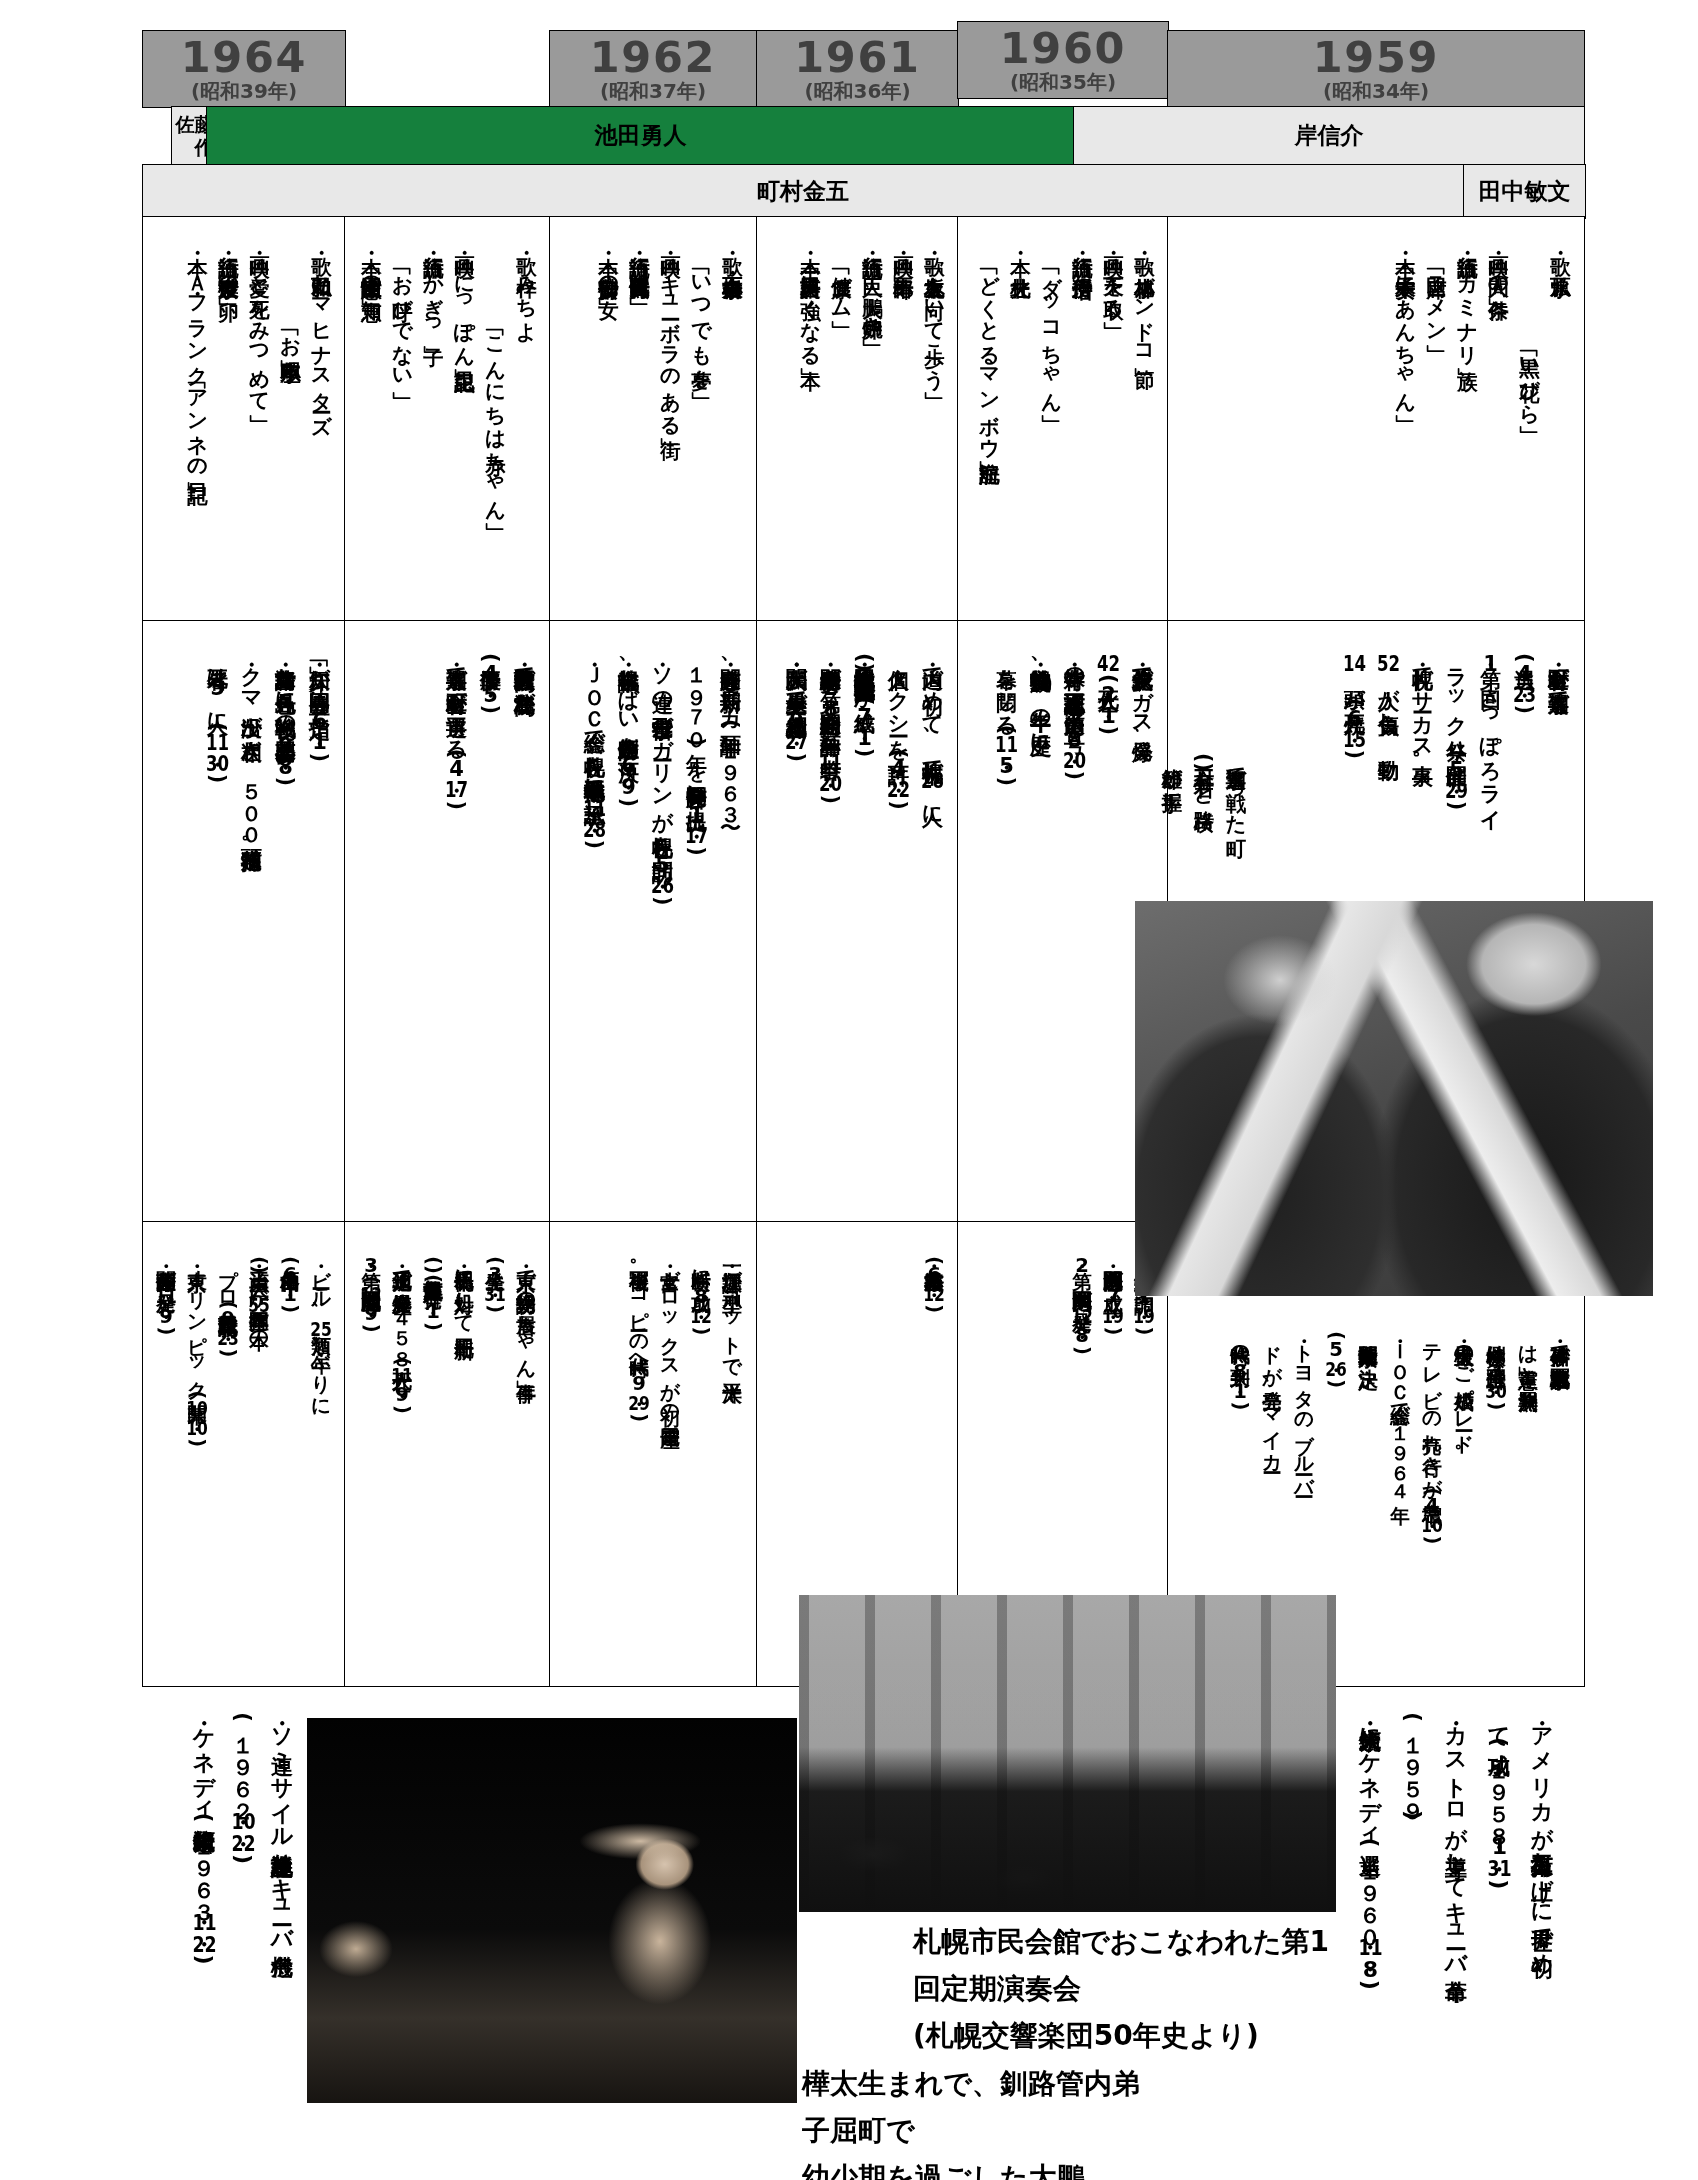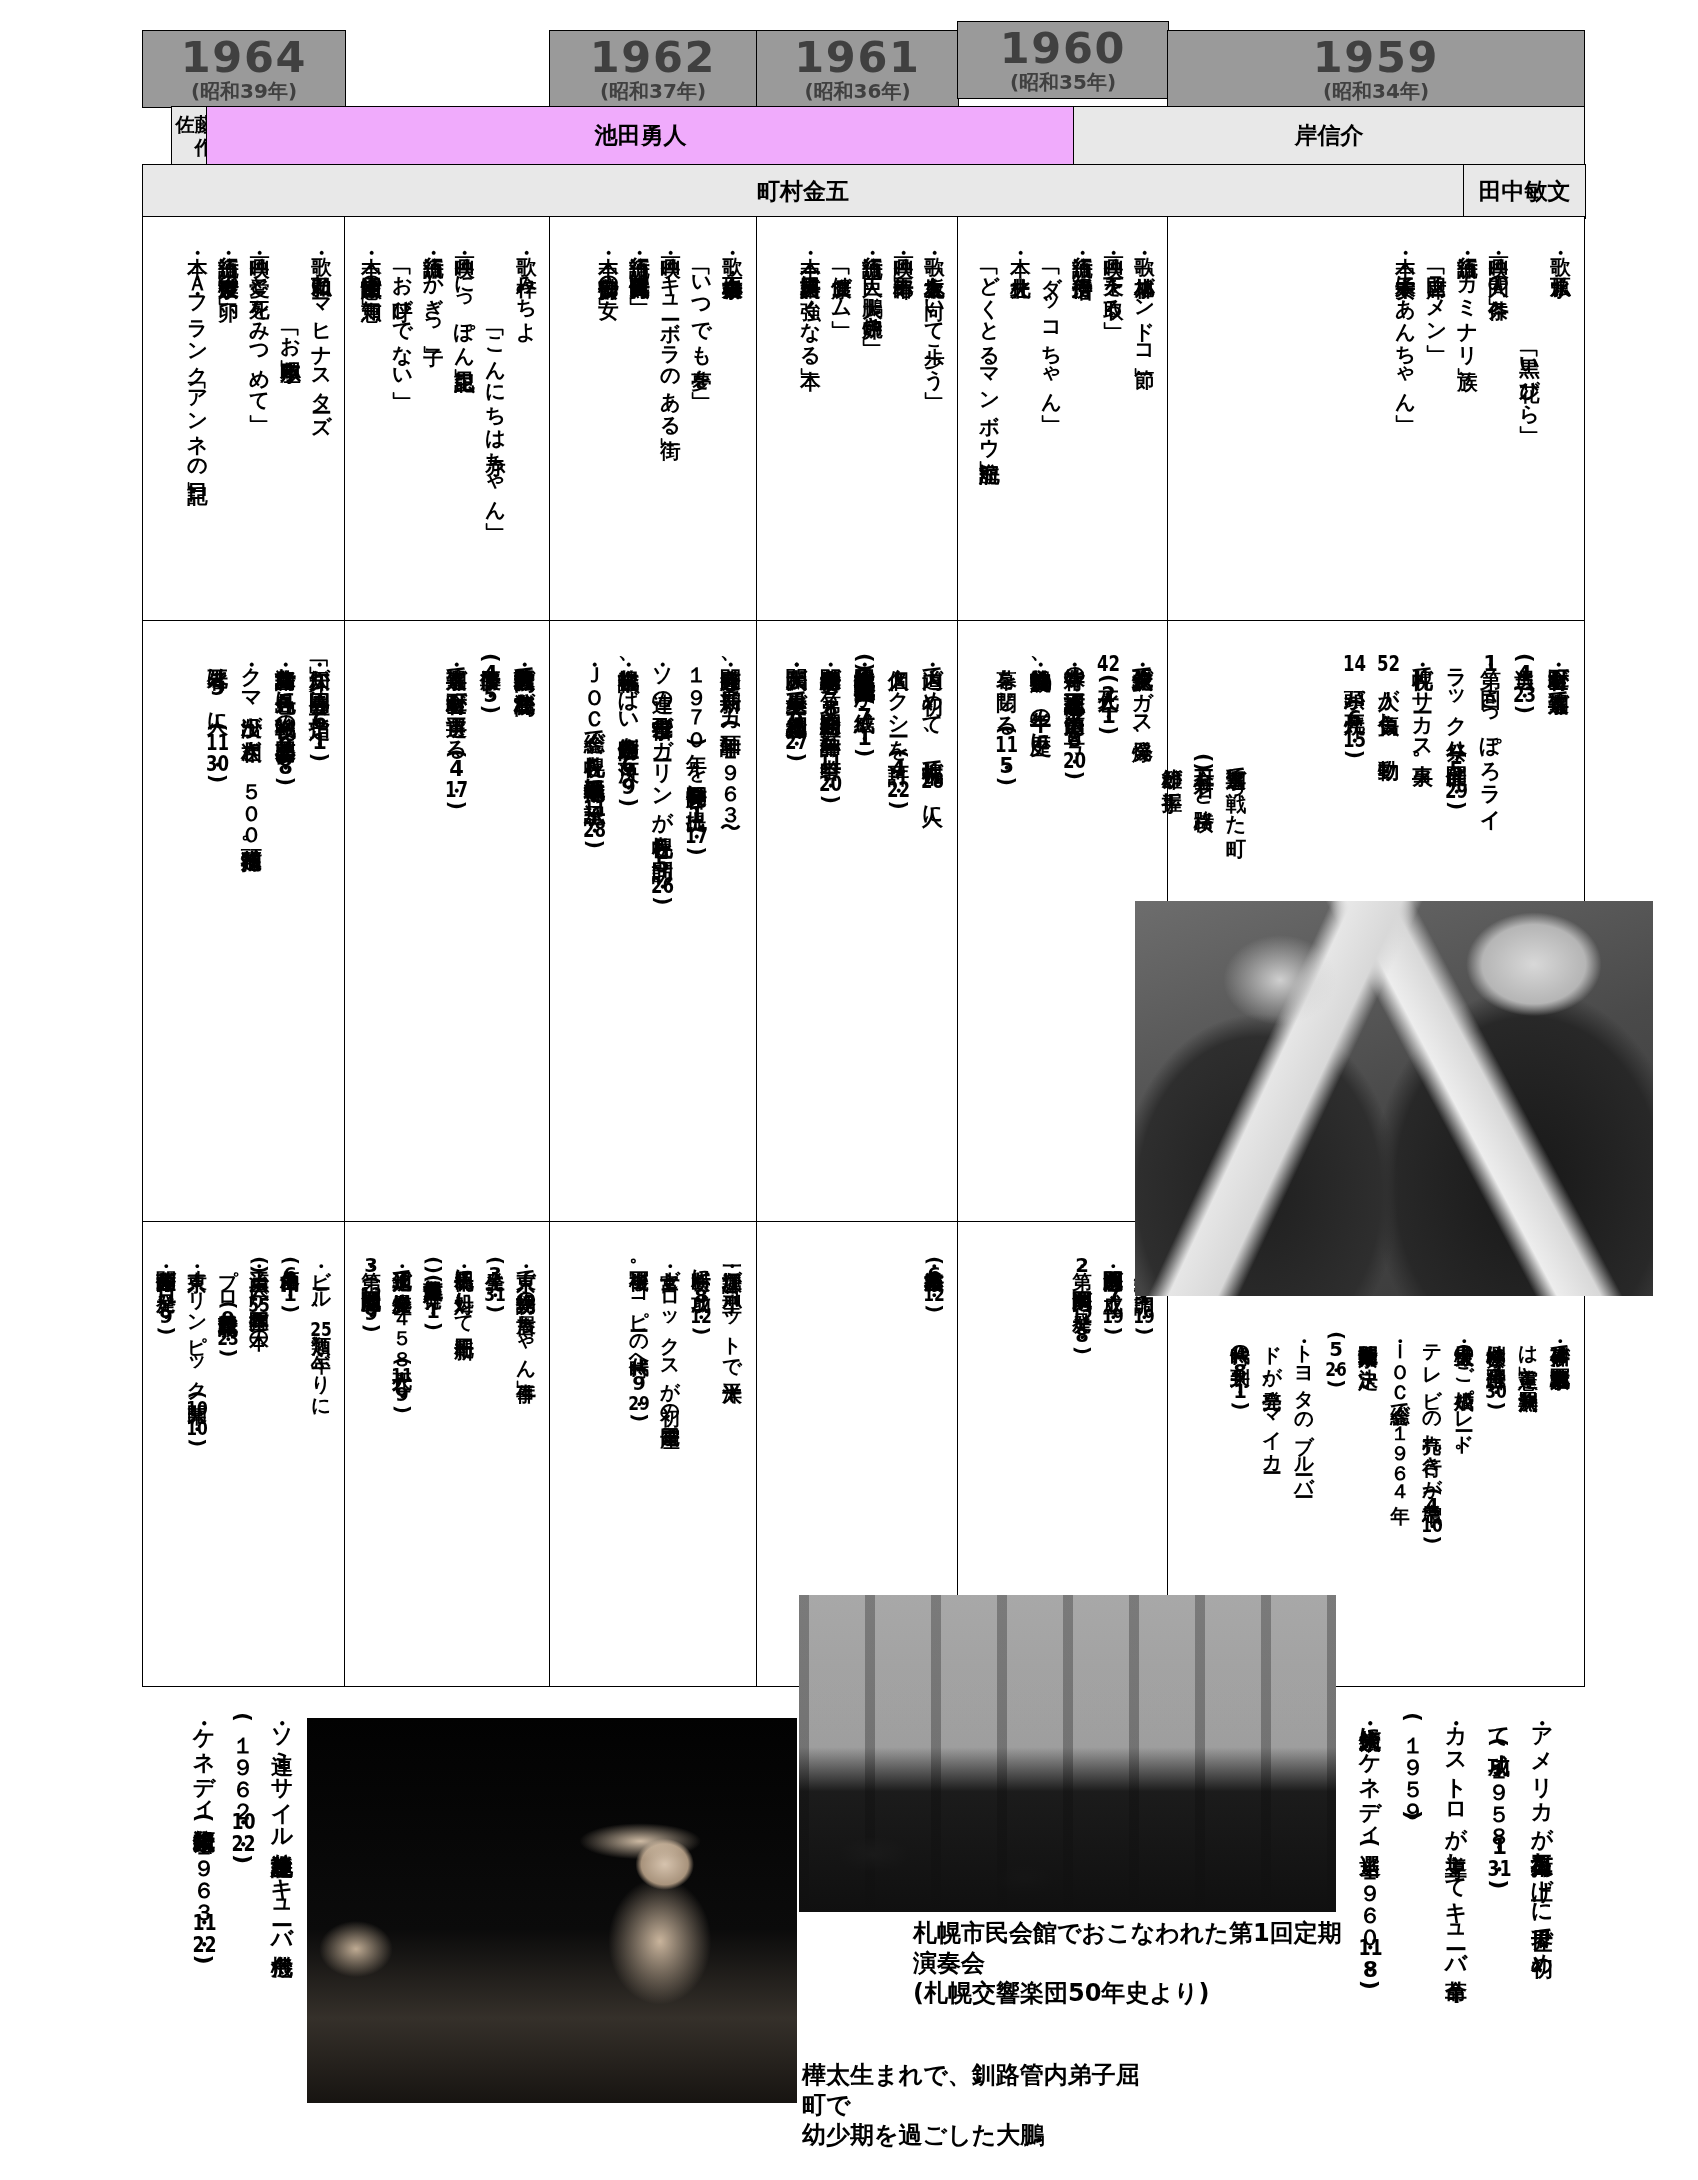--- a/index.html
+++ b/index.html
@@ -15,21 +15,21 @@
   .vert{writing-mode:vertical-rl;text-orientation:mixed;}
   .tcy{text-combine-upright:all;}
   .vtext{position:absolute;top:0;right:0;bottom:0;left:0;}
   .vtext .ln{white-space:nowrap;}
   .cul .vtext{padding:24px 8.5px 5.1px 0;font-size:20.4px;line-height:31px;}
   .hok .vtext{padding:32px 8.5px 5.1px 0;font-size:21px;line-height:34px;}
   .nat .vtext{padding:34px 8.5px 5.1px 0;font-size:19.6px;line-height:31px;}
   .nat1959 .vtext{padding-top:109px;font-size:19.6px;line-height:32px;}
   .photo{position:absolute;z-index:6;}
   .caption-v{position:absolute;z-index:7;font-size:20.4px;line-height:32px;}
-  .caption-h{position:absolute;z-index:7;font-size:24px;line-height:30px;}
+  .caption-h{position:absolute;z-index:7;font-size:28px;line-height:47px;}
   .annot{position:absolute;z-index:4;font-size:22px;}
   .annot .ln{white-space:nowrap;}
   #handshake-photo{left:1135px;top:901px;width:518px;height:395px;
     background-color:#4a4a4a;
     background-image:
       radial-gradient(ellipse 94px 72px at 77% 16%, #d8d8d8 0%, #b5b5b5 55%, rgba(0,0,0,0) 72%),
       radial-gradient(ellipse 81px 64px at 28% 20%, #cfcfcf 0%, rgba(0,0,0,0) 70%),
       linear-gradient(115deg, rgba(0,0,0,0) 28%, #e6e6e6 31%, #d8d8d8 38%, rgba(0,0,0,0) 41%),
       linear-gradient(62deg, rgba(0,0,0,0) 55%, #ededed 58%, #d8d8d8 64%, rgba(0,0,0,0) 67%),
       radial-gradient(ellipse 179px 230px at 24% 74%, #1f1f1f 0%, #2e2e2e 68%, rgba(0,0,0,0) 78%),
@@ -72,21 +72,21 @@
   <div class="cell hcell" style="left:957px;top:21px;width:212px;height:78px;background:#9a9a9a">
     <div class="yr">1960</div>
     <div class="era">(昭和35年)</div>
   </div>
   <div class="cell hcell" style="left:1167px;top:30px;width:418px;height:78px;background:#9a9a9a">
     <div class="yr">1959</div>
     <div class="era">(昭和34年)</div>
   </div>
 
   <div class="cell band small" style="left:142px;top:106px;width:66px;height:59px;background:#e8e8e8">佐藤栄作</div>
-  <div class="cell band" style="left:206px;top:106px;width:869px;height:59px;background:#f0abfc">池田勇人</div>
+  <div class="cell band" style="left:206px;top:106px;width:869px;height:59px;background:#15803d">池田勇人</div>
   <div class="cell band" style="left:142px;top:164px;width:1322px;height:55px;background:#e8e8e8">町村金五</div>
 
   <div class="cell band" style="left:1073px;top:106px;width:512px;height:59px;background:#e8e8e8">岸信介</div>
   <div class="cell band" style="left:1463px;top:164px;width:123px;height:55px;background:#e8e8e8">田中敏文</div>
 
   <div class="cell cul" style="left:142px;top:216px;width:204px;height:405px">
       <div class="vtext vert">
         <div class="ln">・歌　和田弘とマヒナスターズ</div>
         <div class="ln">　　　　「お座敷小唄」</div>
         <div class="ln">・映画　「愛と死をみつめて」</div>

